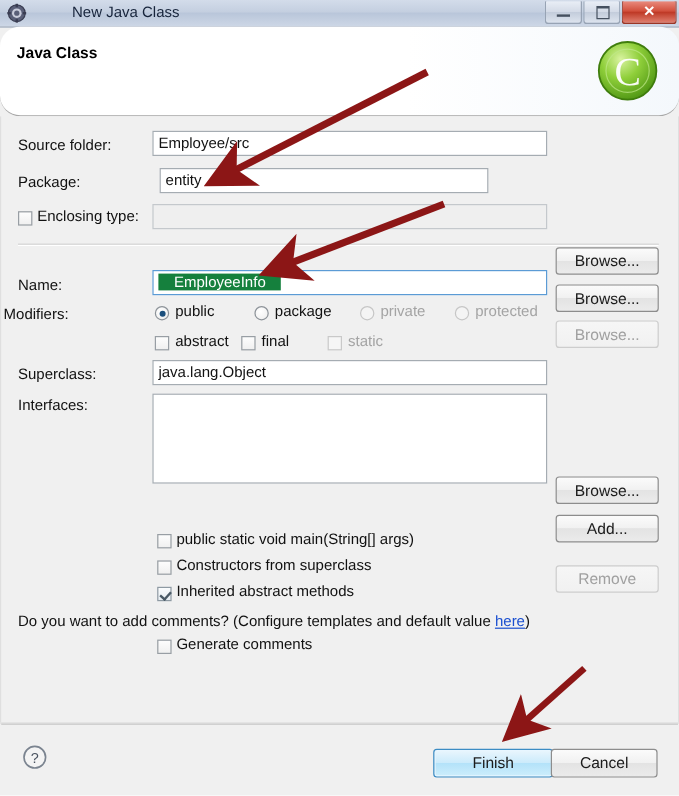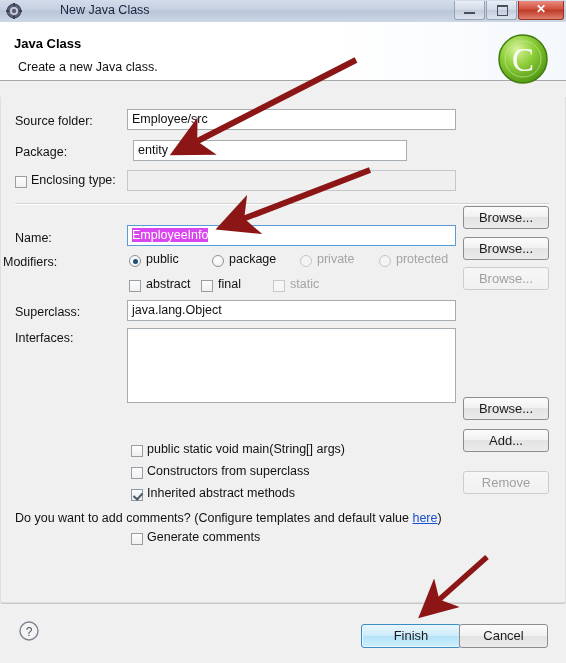--- a/index.html
+++ b/index.html
@@ -73,24 +73,25 @@
     position: absolute; left: 10px; top: 4px;
     width: 9px; height: 8px;
     border: 1px solid #45505f;
     border-top-width: 2px;
   }
 
   
   .header {
     position: absolute;
     left: 0; top: 22px;
-    width: 566px; height: 59px;
+    width: 566px; height: 75px;
     background: linear-gradient(to right, #ffffff 0%, #ffffff 60%, #f4f8fc 100%);
     border-bottom: 1px solid #a8a8a8;
     box-sizing: border-box;
+    border-radius: 17px;
   }
   .header .h-title {
     position: absolute; left: 14px; top: 14px;
     font-size: 13px; font-weight: bold; color: #000;
   }
   .header .h-sub {
     position: absolute; left: 18px; top: 38px;
     font-size: 12.5px; color: #111;
   }
   .header .h-logo {
@@ -130,23 +131,23 @@
   }
   .tfield.disabled {
     background: #efefef;
     border-color: #c4c8cc;
     color: #9a9a9a;
   }
   .tfield.focused {
     border: 1px solid #5b9bd5;
   }
   .sel {
-    background: #d946ef;
+    background: #15803d;
     color: #ffffff;
-    padding: 0 0;
+    padding: 0 13px;
   }
 
   .btn {
     position: absolute;
     box-sizing: border-box;
     border: 1px solid #8d8d8d;
     border-radius: 3px;
     background: linear-gradient(to bottom, #fbfbfb 0%, #f1f1f1 48%, #e3e3e3 50%, #ebebeb 100%);
     font-size: 13px;
     color: #1b1b1b;
@@ -288,21 +289,20 @@
         <span class="maxsq"></span>
       </div>
       <div class="winbtn close">
         <span class="glyph">✕</span>
       </div>
     </div>
   </div>
 
   <div class="header">
     <div class="h-title">Java Class</div>
-    <div class="h-sub">Create a new Java class.</div>
     <span class="h-logo">
       <svg width="58" height="58" viewBox="0 0 58 58">
         <defs>
           <radialGradient id="gc" cx="38%" cy="30%" r="75%">
             <stop offset="0%" stop-color="#d9f3a0"></stop>
             <stop offset="45%" stop-color="#8fcf3a"></stop>
             <stop offset="100%" stop-color="#4d9412"></stop>
           </radialGradient>
         </defs>
         <circle cx="29" cy="29" r="24" fill="url(#gc)" stroke="#3f7d0d" stroke-width="1.5"></circle>

